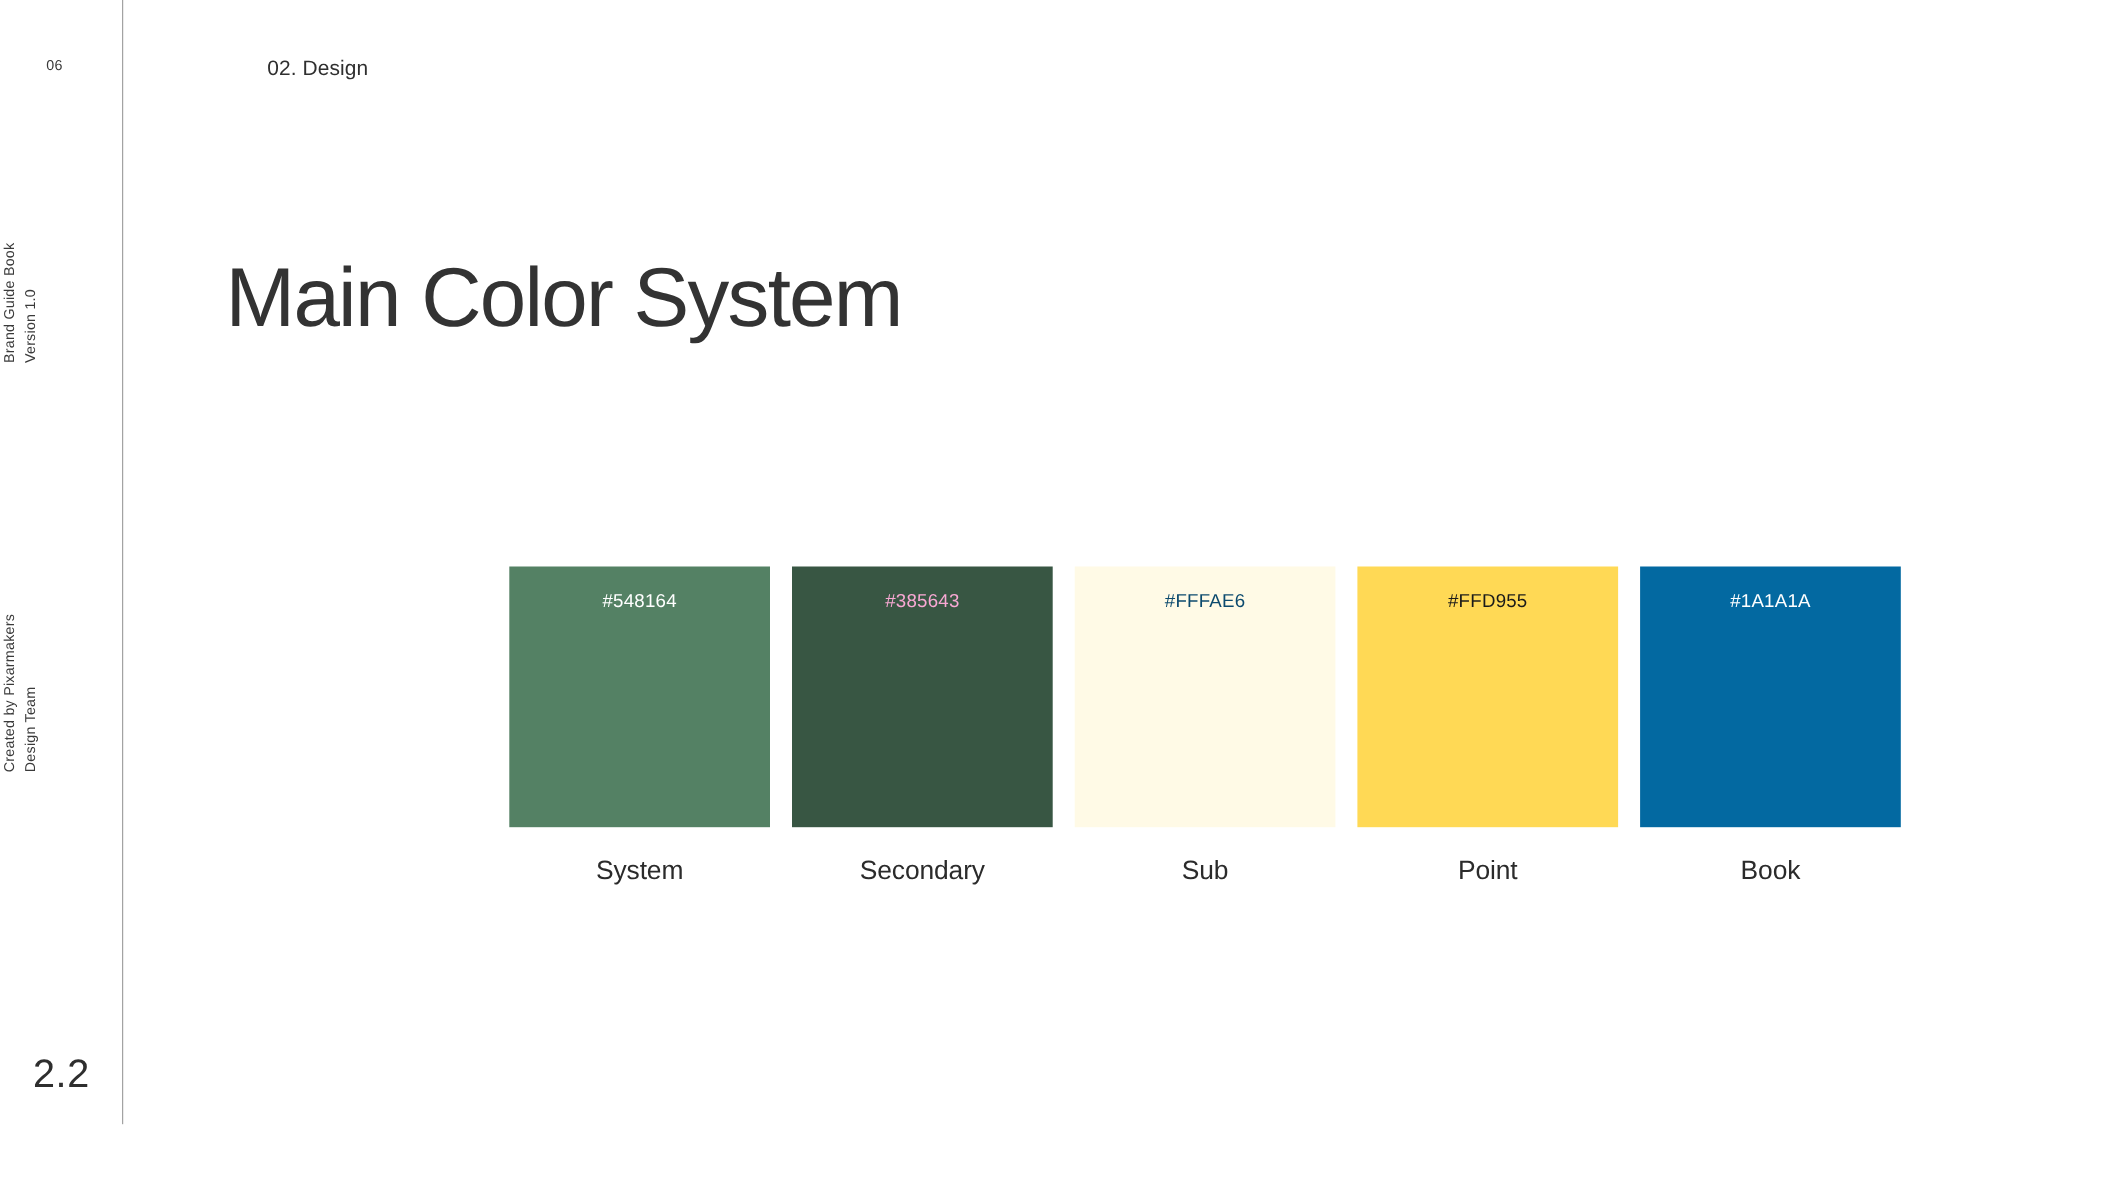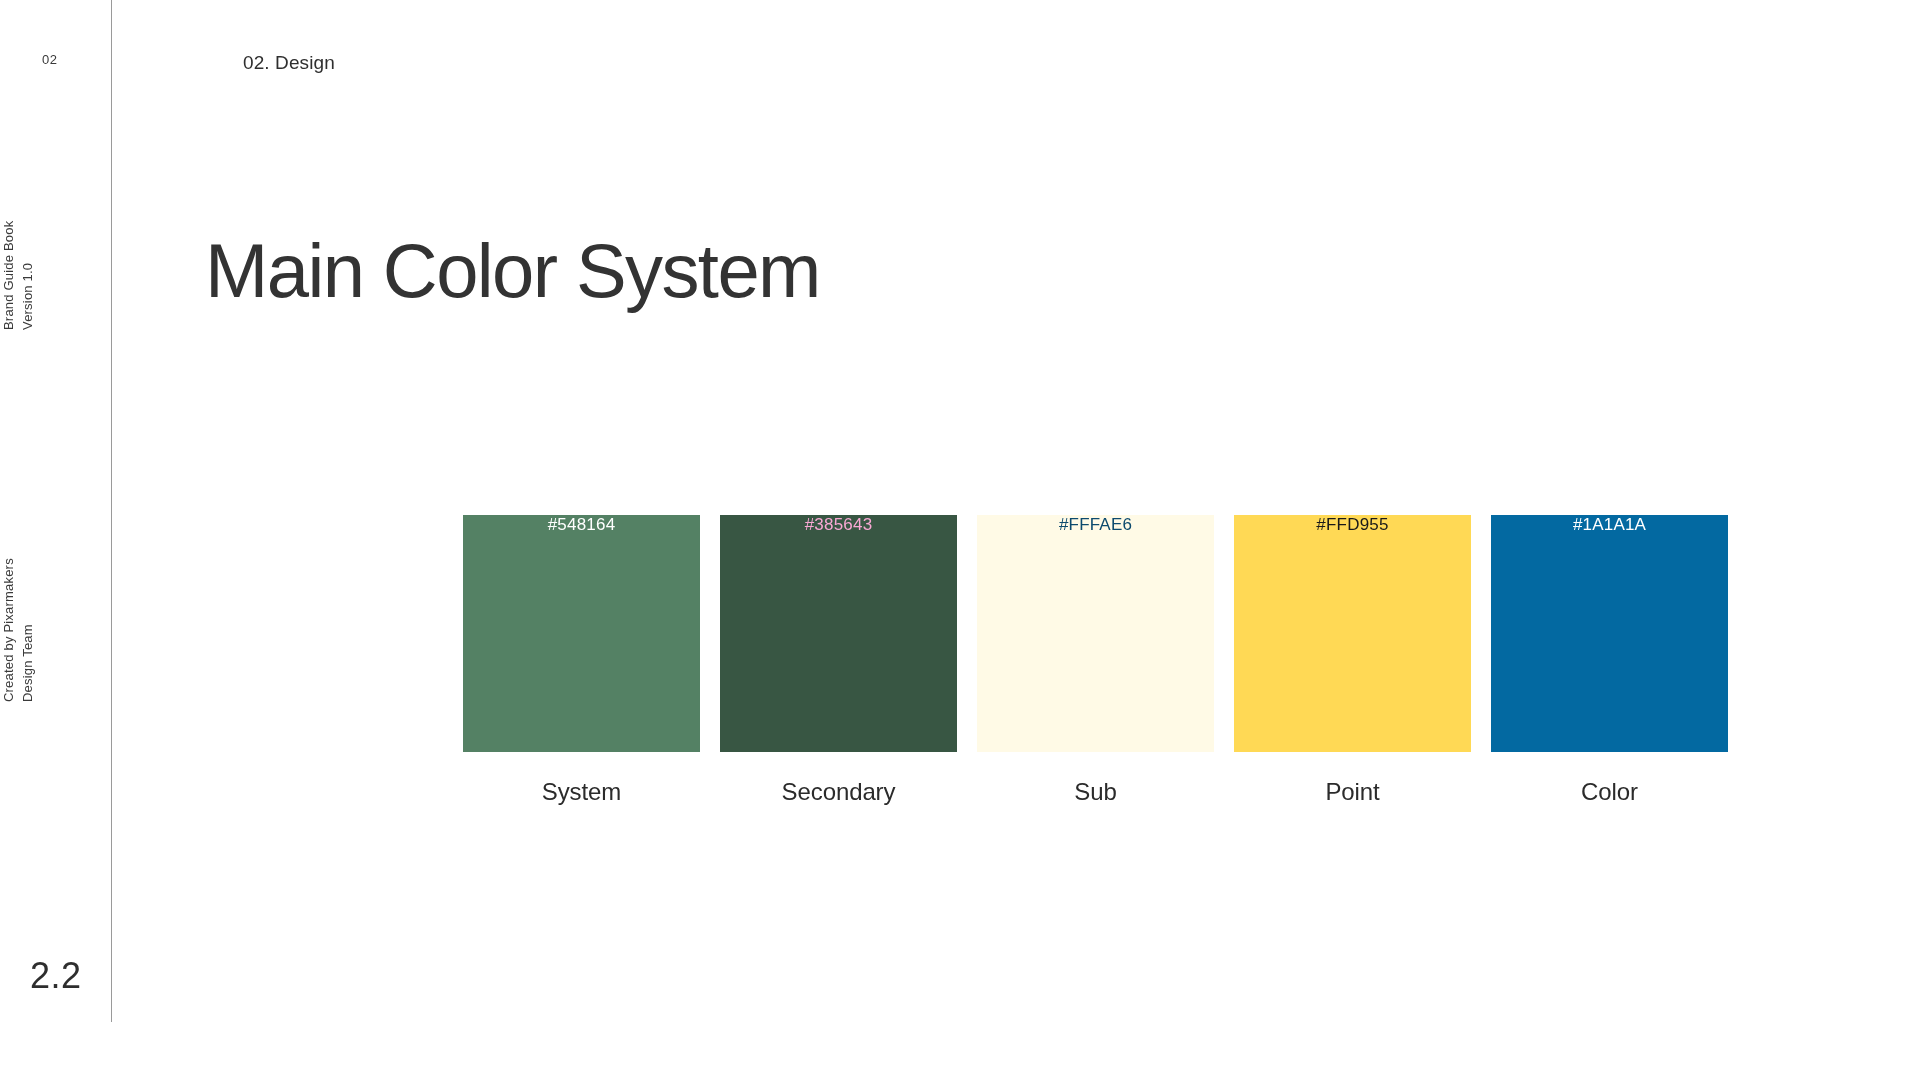--- a/index.html
+++ b/index.html
@@ -122,20 +122,21 @@
     align-items: center;
   }
 
   .swatch-chip {
     width: 237px;
     height: 237px;
     display: flex;
     justify-content: center;
     align-items: flex-start;
     box-sizing: border-box;
+    padding-top: 22px;
   }
 
   .swatch-hex {
     font-size: 17px;
     letter-spacing: 0.2px;
   }
 
   .swatch-label {
     margin-top: 26px;
     font-size: 24px;
@@ -143,21 +144,21 @@
     letter-spacing: -0.1px;
   }
 </style>
 </head>
 <body>
 
 <div id="slide">
 
   <div class="rail-divider"></div>
 
-  <div class="page-number">02</div>
+  <div class="page-number">06</div>
 
   <div class="rail-vtext" id="rail-brand-block">
     <div>
       <span class="vline">Brand Guide Book</span>
       <span class="vline">Version 1.0</span>
     </div>
   </div>
 
   <div class="rail-vtext" id="rail-credits-block">
     <div>
@@ -194,17 +195,17 @@
       <div class="swatch-col">
         <div class="swatch-chip" style="background: rgb(255, 217, 85);">
           <span class="swatch-hex" style="color: rgb(26, 26, 26);">#FFD955</span>
         </div>
         <div class="swatch-label">Point</div>
       </div>
       <div class="swatch-col">
         <div class="swatch-chip" style="background: #0369a1;">
           <span class="swatch-hex" style="color: rgb(255, 255, 255);">#1A1A1A</span>
         </div>
-        <div class="swatch-label">Color</div>
+        <div class="swatch-label">Book</div>
       </div>
     </div>
 
 </div>
 
 </body></html>

